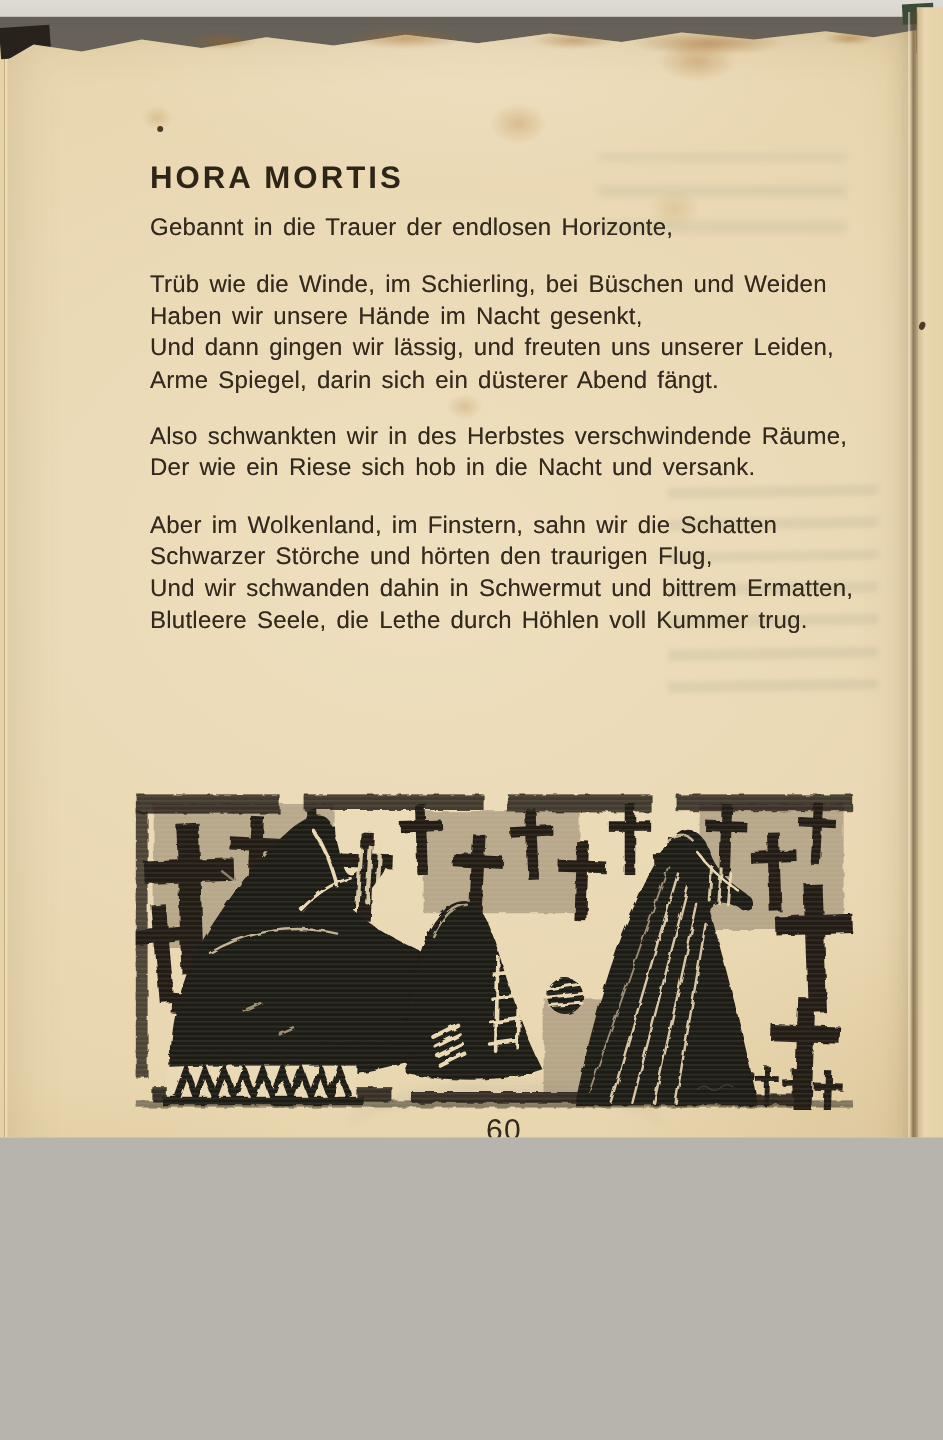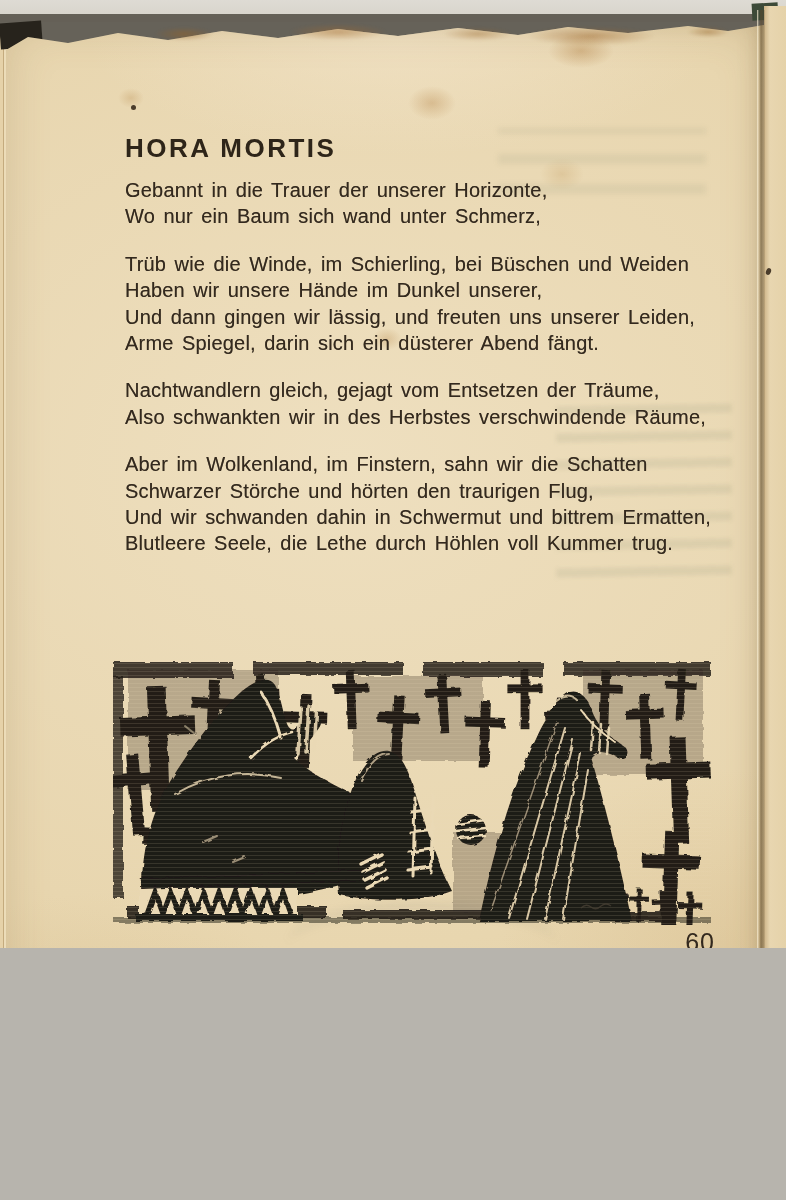--- a/index.html
+++ b/index.html
@@ -69,21 +69,21 @@
   .g3{left:288px;top:902px;width:268px;height:74px;border-top:10px solid rgba(116,118,104,.12);
       border-radius:50%;filter:blur(4px);}
 
   
   .text-block{position:absolute;left:125px;top:132px;width:612px;color:#33291e;}
   .poem-title{font-size:26px;font-weight:bold;letter-spacing:2.5px;line-height:32px;
         margin:0 0 13px 0;color:#2e2519;}
   .stanza{margin:0 0 21px 0;}
   .pline{font-size:20px;line-height:26.4px;white-space:nowrap;letter-spacing:.2px;
         word-spacing:2.6px;text-shadow:0 0 .5px rgba(51,41,30,.55);}
-  .page-number{position:absolute;left:125px;top:928px;width:590px;text-align:right;
+  .page-number{position:absolute;left:125px;top:928px;width:590px;text-align:center;
         font-size:25px;color:#33291e;letter-spacing:1px;}
 
   
   .woodcut{position:absolute;left:113px;top:661px;width:598px;height:264px;margin:0;}
   .woodcut svg{display:block;width:100%;height:100%;}
 </style>
 </head>
 <body>
 
 <div class="scan">
@@ -114,32 +114,31 @@
   <div class="ghost g3"></div>
   <div class="speck sp1"></div>
   <div class="speck sp2"></div>
   <div class="speck sp3"></div>
   <div class="pencil-scribble"></div>
 
   <div class="text-block">
     <h1 class="poem-title">HORA MORTIS</h1>
 
     <div class="stanza">
-      <div class="pline">Gebannt in die Trauer der unserer Horizonte,</div>
-      <div class="pline">Wo nur ein Baum sich wand unter Schmerz,</div>
+      <div class="pline">Gebannt in die Trauer der endlosen Horizonte,</div>
     </div>
     <div class="stanza">
       <div class="pline">Trüb wie die Winde, im Schierling, bei Büschen und Weiden</div>
-      <div class="pline">Haben wir unsere Hände im Dunkel unserer,</div>
+      <div class="pline">Haben wir unsere Hände im Nacht gesenkt,</div>
       <div class="pline">Und dann gingen wir lässig, und freuten uns unserer Leiden,</div>
       <div class="pline">Arme Spiegel, darin sich ein düsterer Abend fängt.</div>
     </div>
     <div class="stanza">
-      <div class="pline">Nachtwandlern gleich, gejagt vom Entsetzen der Träume,</div>
       <div class="pline">Also schwankten wir in des Herbstes verschwindende Räume,</div>
+      <div class="pline">Der wie ein Riese sich hob in die Nacht und versank.</div>
     </div>
     <div class="stanza">
       <div class="pline">Aber im Wolkenland, im Finstern, sahn wir die Schatten</div>
       <div class="pline">Schwarzer Störche und hörten den traurigen Flug,</div>
       <div class="pline">Und wir schwanden dahin in Schwermut und bittrem Ermatten,</div>
       <div class="pline">Blutleere Seele, die Lethe durch Höhlen voll Kummer trug.</div>
     </div>
   </div>
 
   <figure class="woodcut">

